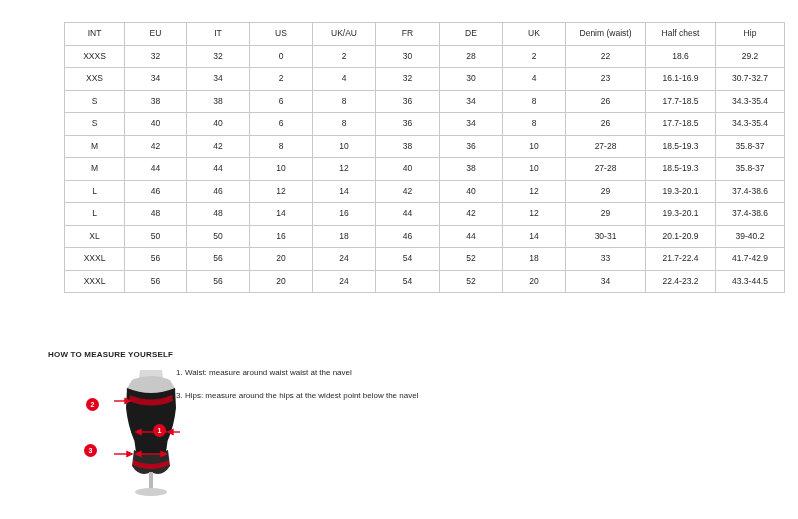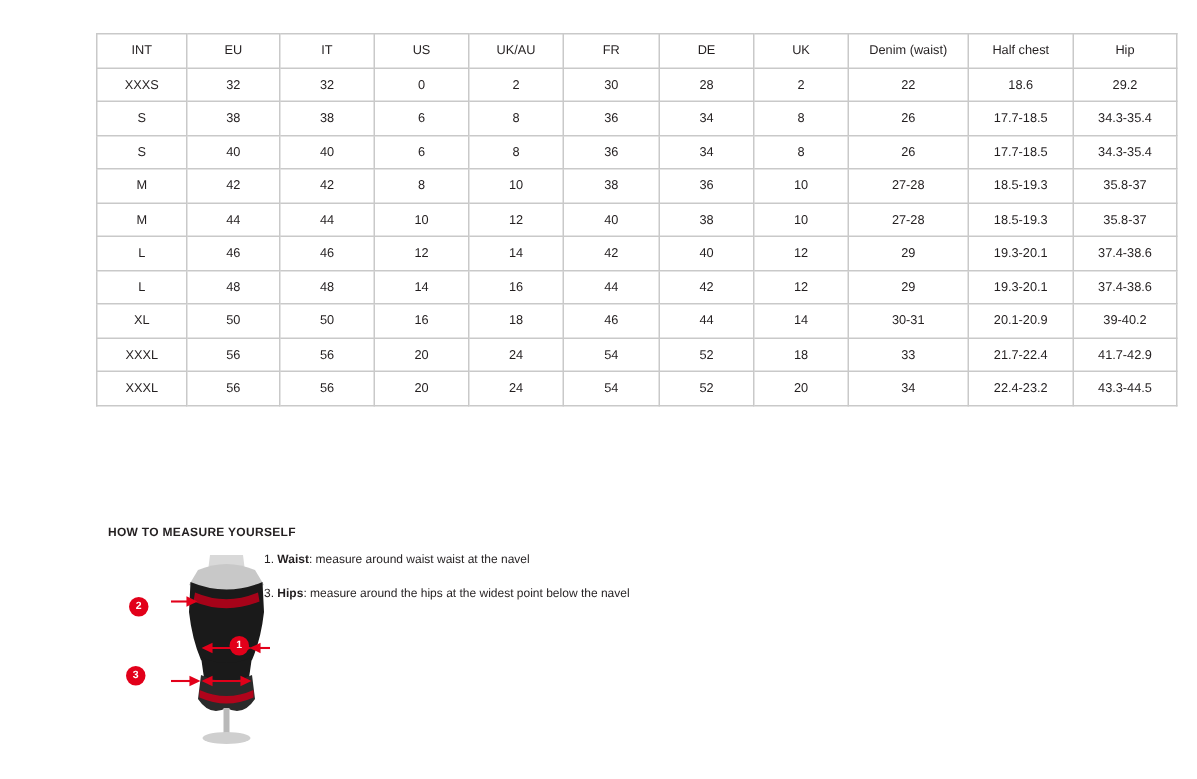--- a/index.html
+++ b/index.html
@@ -57,21 +57,21 @@
   col.c-fr    { width: 64px; }
   col.c-de    { width: 63px; }
   col.c-uk    { width: 63px; }
   col.c-denim { width: 80px; }
   col.c-half  { width: 70px; }
   col.c-hip   { width: 69px; }
 
   
   .howto-title {
     position: absolute;
-    left: 72px;
+    left: 48px;
     top: 350px;
     font-size: 8px;
     font-weight: bold;
     letter-spacing: 0.2px;
     color: #231f20;
   }
   .figure {
     position: absolute;
     left: 96px;
     top: 368px;
@@ -85,21 +85,21 @@
     width: 420px;
   }
   .measure-item {
     font-size: 8px;
     line-height: 1.2;
     color: #231f20;
     margin-bottom: 13px;
     white-space: nowrap;
   }
   .measure-item .num { }
-  .measure-item .term { font-weight: bold; }
+  .measure-item .term { font-weight: normal; }
 
   .badge {
     position: absolute;
     width: 13px;
     height: 13px;
     border-radius: 50%;
     background: #e2001a;
     color: #ffffff;
     font-size: 7px;
     line-height: 13px;
@@ -153,20 +153,33 @@
           <td>0</td>
           <td>2</td>
           <td>30</td>
           <td>28</td>
           <td>2</td>
           <td>22</td>
           <td>18.6</td>
           <td>29.2</td>
         </tr>
         <tr>
+          <td>XXS</td>
+          <td>34</td>
+          <td>34</td>
+          <td>2</td>
+          <td>4</td>
+          <td>32</td>
+          <td>30</td>
+          <td>4</td>
+          <td>23</td>
+          <td>16.1-16.9</td>
+          <td>30.7-32.7</td>
+        </tr>
+        <tr>
           <td>S</td>
           <td>38</td>
           <td>38</td>
           <td>6</td>
           <td>8</td>
           <td>36</td>
           <td>34</td>
           <td>8</td>
           <td>26</td>
           <td>17.7-18.5</td>

